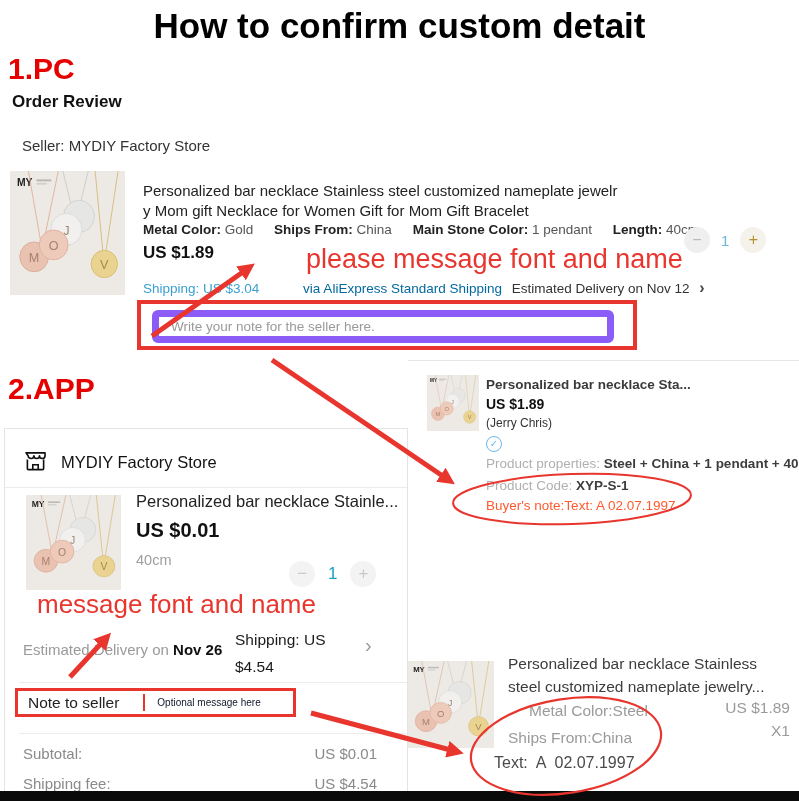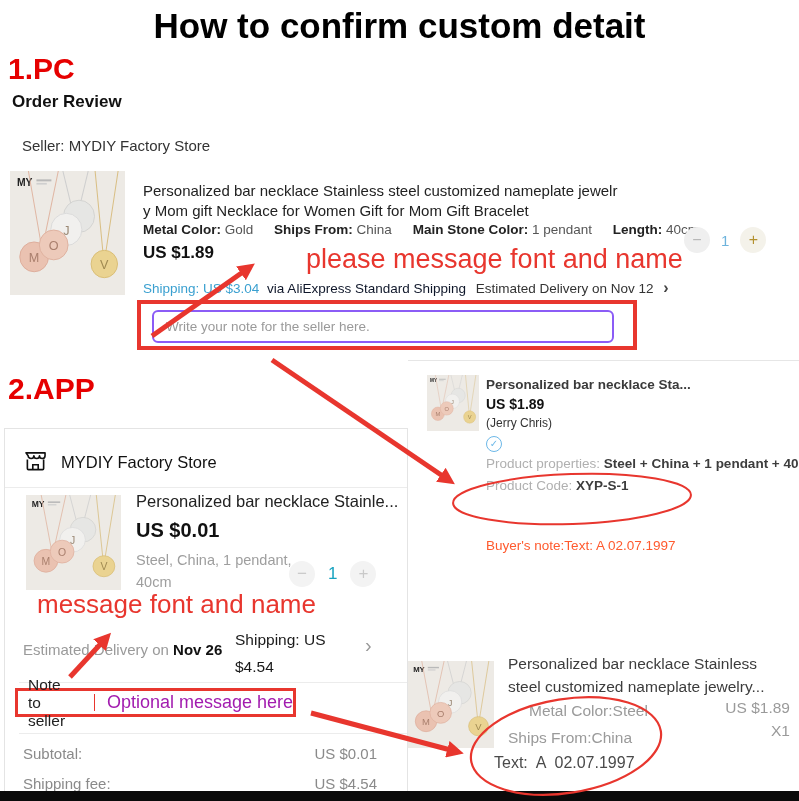--- a/index.html
+++ b/index.html
@@ -28,45 +28,45 @@
   .circ{width:26px;height:26px;border-radius:50%;background:#efefef;color:#b5b5b5;
         display:flex;align-items:center;justify-content:center;font-size:16px;cursor:default;}
   .pc-stepper .plus{background:#f4f2ea;color:#b3912f;}
   .pc-qty{color:#6db3dc;font-size:15px;}
 
   .annotation{position:absolute;color:#e8362e;font-size:27px;white-space:nowrap;}
   .pc-annotation{left:306px;top:244px;}
 
   .pc-shipping{position:absolute;left:143px;top:279px;font-size:13.5px;white-space:nowrap;}
   .ship-link{color:#3aa0d0;margin-right:4px;}
-  .ship-via{color:#0f172a;margin-right:6px;}
+  .ship-via{color:#0369a1;margin-right:6px;margin-left:36px;}
   .ship-del{color:#333;}
   .chev{color:#444;font-size:16px;font-weight:bold;margin-left:6px;}
 
   .pc-note-rect{position:absolute;left:137px;top:300px;width:500px;height:50px;
                 border:4px solid #e8362e;box-sizing:border-box;}
   .pc-note-input{position:absolute;left:11px;top:6px;width:462px;height:33px;
-                 border:2px solid #8b5cf6;border-radius:6px;font-size:13.5px;color:#333;
+                 border:7px solid #8b5cf6;border-radius:6px;font-size:13.5px;color:#333;
                  padding:0 12px;font-family:"Liberation Sans",sans-serif;outline:none;box-sizing:border-box;}
   .pc-note-input::placeholder{color:#9a9a9a;}
 
   .right-divider{position:absolute;left:408px;top:360px;width:391px;height:1px;background:#e6e6e6;}
 
   .od-thumb{position:absolute;left:427px;top:375px;width:52px;height:56px;}
   .od-title{position:absolute;left:486px;top:377px;font-size:13.5px;font-weight:bold;color:#3a3a3a;}
   .od-price{position:absolute;left:486px;top:396px;font-size:14px;font-weight:bold;color:#111;}
   .od-buyer{position:absolute;left:486px;top:416px;font-size:12px;color:#333;}
   .od-check{position:absolute;left:486px;top:436px;width:14px;height:14px;border:1.5px solid #6cb8e8;
             border-radius:50%;color:#6cb8e8;font-size:10px;line-height:14px;text-align:center;}
   .od-line{position:absolute;left:486px;font-size:13.5px;white-space:nowrap;}
   .od-props{top:456px;}
   .od-code{top:478px;}
   .lbl-gray{color:#b0b0b0;}
   .val-dark{color:#3d3d3d;font-weight:bold;}
-  .od-note{position:absolute;left:486px;top:498px;font-size:13.5px;color:#ff5a2e;margin-top:40px;}
+  .od-note{position:absolute;left:486px;top:498px;font-size:13.5px;color:#ff5a2e;}
 
   .app-card{position:absolute;left:4px;top:428px;width:404px;height:365px;background:#fff;
             border:1px solid #e4e4e4;border-bottom:none;box-sizing:border-box;}
   .store-icon{position:absolute;left:17px;top:19px;width:27px;height:26px;}
   .store-name{position:absolute;left:56px;top:24px;font-size:16.5px;color:#111;}
   .hdiv{position:absolute;left:0;right:0;height:1px;background:#ececec;}
   .hdiv1{top:58px;}
   .hdiv2{top:253px;left:14px;}
   .hdiv3{top:304px;left:14px;}
   .app-img{position:absolute;left:21px;top:66px;width:95px;height:95px;}
@@ -78,21 +78,21 @@
   .app-qty{color:#18a3c0;font-size:17px;}
   .app-annotation{left:32px;top:160px;font-size:26px;}
   .app-delivery{position:absolute;left:18px;top:212px;font-size:15px;color:#9a9a9a;white-space:nowrap;}
   .app-delivery b{color:#111;}
   .app-shipping{position:absolute;left:230px;top:197px;font-size:15.5px;color:#1a1a1a;line-height:27px;}
   .app-chevron{position:absolute;left:360px;top:205px;color:#999;font-size:20px;}
   .app-note-rect{position:absolute;left:10px;top:259px;width:281px;height:29px;
                  border:3px solid #e8362e;box-sizing:border-box;display:flex;align-items:center;}
   .note-label{font-size:15.5px;color:#222;margin-left:10px;}
   .cursor{width:2px;height:17px;background:#e8362e;margin-left:24px;}
-  .note-ph{font-size:18px;color:#a21caf;margin-left:12px;white-space:nowrap;}
+  .note-ph{font-size:10px;color:#0f172a;margin-left:12px;white-space:nowrap;}
   .sum-label{position:absolute;left:18px;font-size:15px;color:#8a8a8a;}
   .sum-value{position:absolute;right:30px;font-size:15px;color:#8a8a8a;}
   .row1{top:316px;} .row2{top:346px;}
 
   .oc-thumb{position:absolute;left:408px;top:661px;width:86px;height:87px;}
   .oc-title{position:absolute;left:508px;top:652px;width:288px;font-size:15.5px;color:#3c3c3c;line-height:23px;}
   .oc-line{position:absolute;left:508px;font-size:15.5px;color:#9a9a9a;white-space:nowrap;}
   .oc-metal{top:702px;margin-left:21px;} .oc-ships{top:729px;}
   .oc-text{position:absolute;left:494px;top:754px;font-size:16px;color:#4a4a4a;white-space:pre;}
   .oc-price{position:absolute;left:690px;top:699px;width:100px;text-align:right;font-size:15.5px;color:#9a9a9a;}
@@ -203,21 +203,20 @@
     </svg>
     <div class="store-name">MYDIY Factory Store</div>
     <div class="hdiv hdiv1"></div>
 
     <svg class="app-img" viewBox="0 0 100 104" preserveAspectRatio="none">
         <use href="#necklace-art"></use>
       </svg>
     <div class="app-title">Personalized bar necklace Stainle...</div>
     <div class="app-price">US $0.01</div>
     <div class="app-variant">
-      <span class="block">Steel, China, 1 pendant,</span>
       <span class="block">40cm</span>
     </div>
     <div class="stepper app-stepper">
       <div class="circ">−</div>
       <div class="app-qty">1</div>
       <div class="circ">+</div>
     </div>
 
     <div class="annotation app-annotation">message font and name</div>
 

